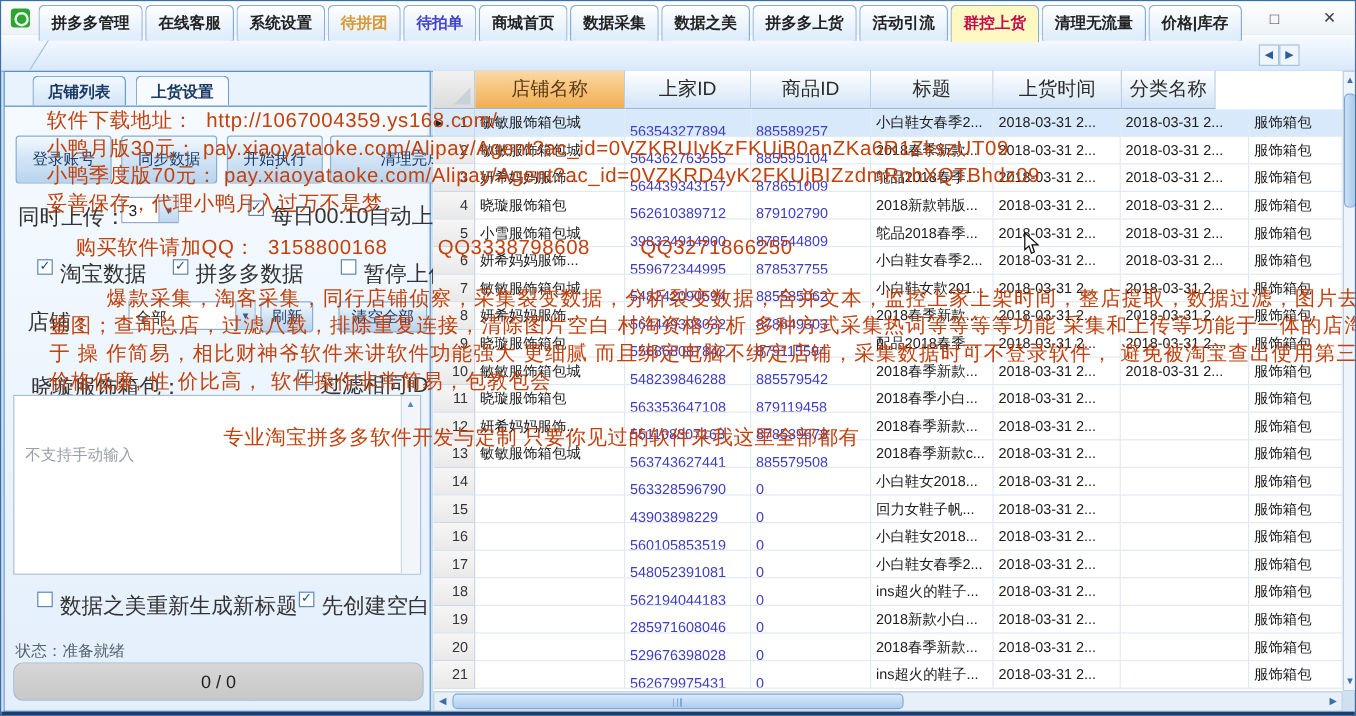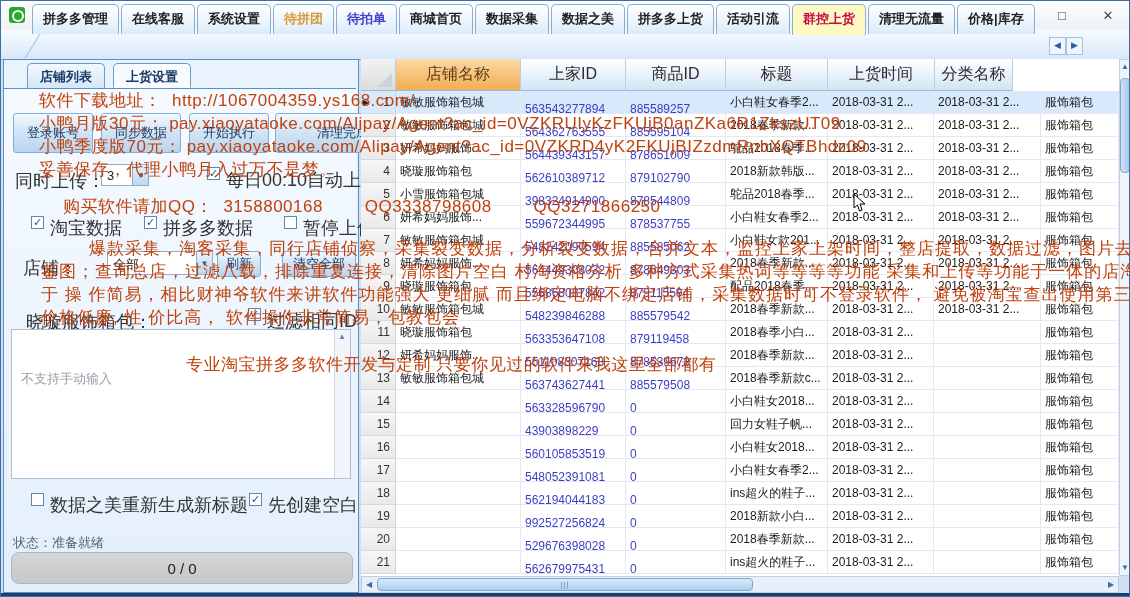--- a/index.html
+++ b/index.html
@@ -409,21 +409,21 @@
           </div>
           <div class="td c4">ins超火的鞋子...</div>
           <div class="td c5">2018-03-31 2...</div>
           <div class="td c6"></div>
           <div class="td c7">服饰箱包</div>
         </div>
         <div class="trow">
           <div class="td num c0">19</div>
           <div class="td c1"></div>
           <div class="td c2">
-            <a>992527256824</a>
+            <a>285971608046</a>
           </div>
           <div class="td c3">
             <a>0</a>
           </div>
           <div class="td c4">2018新款小白...</div>
           <div class="td c5">2018-03-31 2...</div>
           <div class="td c6"></div>
           <div class="td c7">服饰箱包</div>
         </div>
         <div class="trow">

